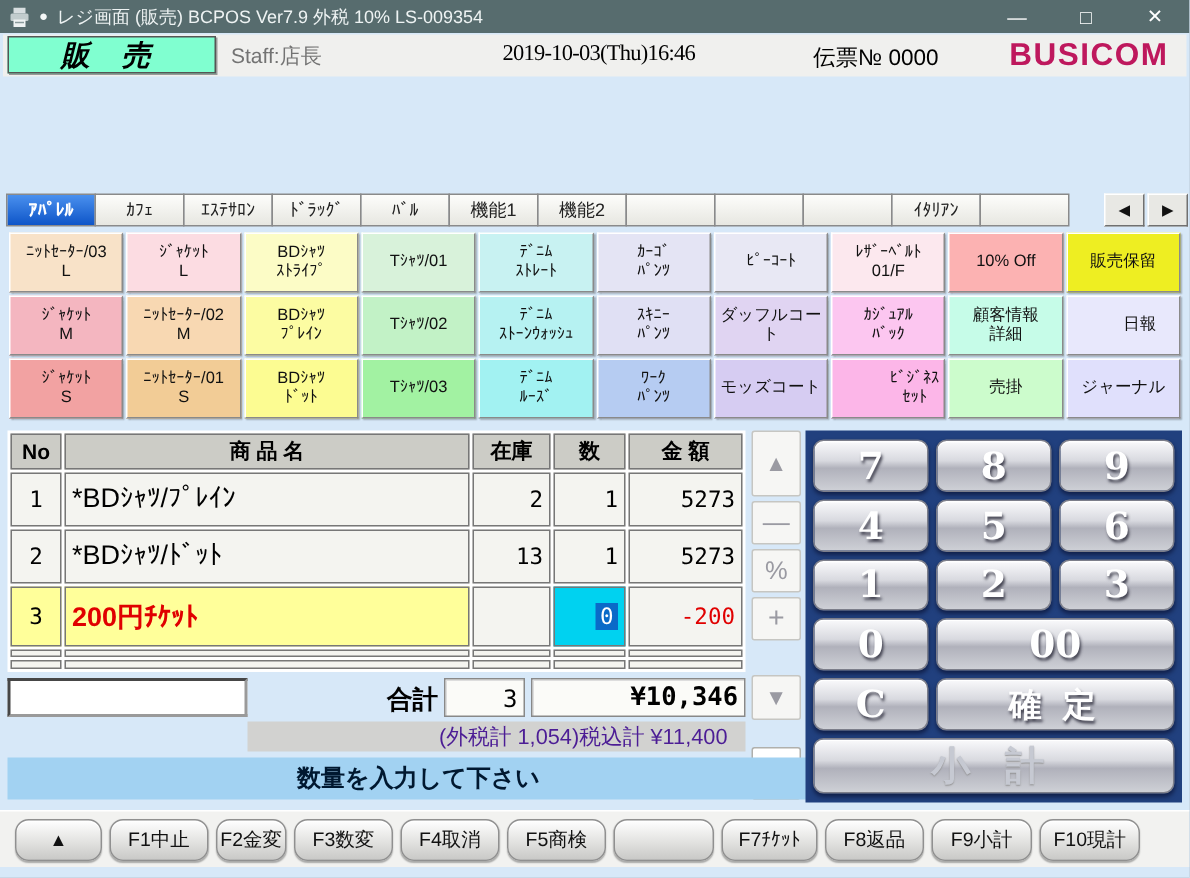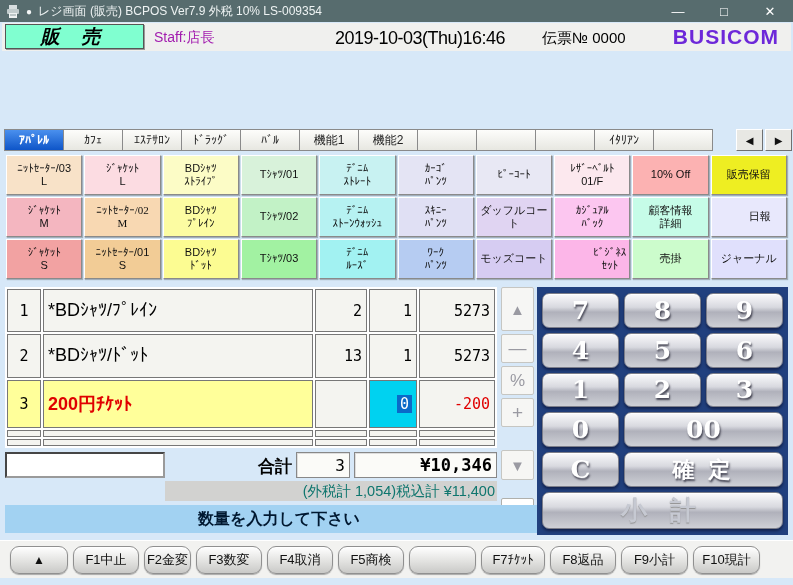--- a/index.html
+++ b/index.html
@@ -14,25 +14,25 @@
   .titlebar .dot { font-size:10px; color:#f4f7f7; }
   .win-controls { position:absolute; right:0; top:0; height:22px; display:flex; }
   .win-btn { width:46px; height:22px; display:flex; align-items:center; justify-content:center;
              color:#fff; font-size:13px; cursor:default; }
 
   
   .header { position:absolute; left:2px; top:23px; width:789px; height:28px; background:#f0f0ee; }
   .sale-badge { position:absolute; left:3px; top:1px; width:139px; height:25px; border:1px solid #555;
                 box-shadow:1px 1px 0 #999; display:flex; align-items:center; justify-content:center;
                 font-size:19px; font-weight:bold; font-style:italic; letter-spacing:8px; color:#000; }
-  .staff { position:absolute; left:152px; top:6px; font-size:14px; color:#a21caf; }
-  .datetime { position:absolute; left:333px; top:5px; font-size:18px; letter-spacing:-0.5px;
-              font-family:Liberation Sans, sans-serif; color:#000; }
+  .staff { position:absolute; left:152px; top:6px; font-size:14px; color:#737373; }
+  .datetime { position:absolute; left:333px; top:5px; font-size:15px; letter-spacing:-0.5px;
+              font-family:Liberation Serif, serif; color:#000; }
   .slip { position:absolute; left:540px; top:6px; font-size:15px; color:#000; }
-  .brand { position:absolute; right:12px; top:2px; font-size:21px; font-weight:bold; color:#6d28d9; letter-spacing:1px;text-align:right; }
+  .brand { position:absolute; right:12px; top:2px; font-size:21px; font-weight:bold; color:#be185d; letter-spacing:1px;text-align:right; }
 
   
   .tabs { position:absolute; left:5px; top:129px; height:38px; display:flex; }
   .tab { width:60px; height:22px; margin-left:-1px; background:linear-gradient(#fdfdfb,#e7e7e1);
          border:1px solid #8a8a8a; display:flex; align-items:center; justify-content:center;
          font-size:12px; color:#222; }
   .tab.selected { background:linear-gradient(#4a90ee,#0e55c8); color:#fff; font-weight:bold; z-index:2; }
   .tab-scroll { position:absolute; top:129px; width:27px; height:22px; background:#e8e8e4;
                 border:1px solid; border-color:#ffffff #707070 #707070 #ffffff;
                 display:flex; align-items:center; justify-content:center; font-size:10px; color:#111; }
@@ -73,21 +73,21 @@
   .barcode-input { position:absolute; left:5px; top:452px; width:160px; height:26px;
                    border:2px inset #9a9a9a; background:#fff; font-size:14px; padding:0 4px; }
   .total-label { position:absolute; left:236px; top:455px; width:56px; text-align:right;
                  font-size:17px; font-weight:bold; color:#000; }
   .tot-box { position:absolute; top:452px; height:26px; background:#fbfbf8; border:1px solid #888;
              box-shadow:inset 1px 1px 0 #ddd; display:flex; align-items:center; justify-content:flex-end;
              padding-right:4px; font-family:"DejaVu Sans Mono","Liberation Mono",monospace; color:#000; }
   #tot-qty { left:296px; width:54px; font-size:16px; }
   #tot-amt { left:354px; width:143px; font-size:17px; font-weight:bold; }
   .tax-bar { position:absolute; left:165px; top:481px; width:332px; height:20px; background:#d2d2d0;
-             display:flex; align-items:center; justify-content:flex-end; font-size:14.5px; color:#0f766e; padding-right:2px; }
+             display:flex; align-items:center; justify-content:flex-end; font-size:14.5px; color:#4c1d95; padding-right:12px; }
   .message-bar { position:absolute; left:5px; top:505px; width:548px; height:28px;
                  display:flex; align-items:center; justify-content:center;
                  font-size:16px; font-weight:bold; color:#001830; }
 
   
   .numpad { position:absolute; left:537px; top:287px; width:251px; height:248px; padding:6px 5px;
             display:grid; grid-template-columns:repeat(3,1fr); grid-template-rows:repeat(6,1fr); gap:5px; }
   .nkey { border-radius:7px; border:1px solid #7c7e8a; color:#fff; font-size:25px; font-weight:bold;
           font-family:"DejaVu Serif","Liberation Serif",serif;
           background:linear-gradient(180deg,#fafafc 0%,#d8d9df 40%,#b0b1bb 55%,#ced0d6 100%);
@@ -169,21 +169,21 @@
 ｽﾄﾚｰﾄ</button>
     <button class="pbtn" style="background-color: rgb(228, 228, 244);">ｶｰｺﾞ
 ﾊﾟﾝﾂ</button>
     <button class="pbtn" style="background-color: rgb(232, 232, 244);">ﾋﾟｰｺｰﾄ</button>
     <button class="pbtn" style="background-color: rgb(252, 232, 238);">ﾚｻﾞｰﾍﾞﾙﾄ
 01/F</button>
     <button class="pbtn" style="background-color: rgb(252, 178, 178);">10% Off</button>
     <button class="pbtn" style="background-color: rgb(238, 238, 34);">販売保留</button>
     <button class="pbtn" style="background-color: rgb(244, 182, 192);">ｼﾞｬｹｯﾄ
 M</button>
-    <button class="pbtn" style="background-color: rgb(248, 216, 178); font-family: Liberation Serif, serif;">ﾆｯﾄｾｰﾀｰ/02
+    <button class="pbtn" style="background-color: rgb(248, 216, 178);">ﾆｯﾄｾｰﾀｰ/02
 M</button>
     <button class="pbtn" style="background-color: rgb(252, 252, 162);">BDｼｬﾂ
 ﾌﾟﾚｲﾝ</button>
     <button class="pbtn" style="background-color: rgb(194, 242, 198);">Tｼｬﾂ/02</button>
     <button class="pbtn" style="background-color: rgb(182, 242, 242);">ﾃﾞﾆﾑ
 ｽﾄｰﾝｳｫｯｼｭ</button>
     <button class="pbtn" style="background-color: rgb(224, 224, 244);">ｽｷﾆｰ
 ﾊﾟﾝﾂ</button>
     <button class="pbtn" style="background-color: rgb(224, 212, 242);">ダッフルコート</button>
     <button class="pbtn" style="background-color: rgb(252, 198, 240);">ｶｼﾞｭｱﾙ
@@ -211,20 +211,27 @@
 
   <table class="sales-table">
     <colgroup>
         <col style="width:34px">
         <col style="width:270px">
         <col style="width:52px">
         <col style="width:48px">
         <col style="width:76px">
       </colgroup>
     <tbody>
+        <tr>
+      <th>No</th>
+      <th>商 品 名</th>
+      <th>在庫</th>
+      <th>数</th>
+      <th>金 額</th>
+    </tr>
     <tr>
       <td class="ctr">1</td>
       <td>*BDｼｬﾂ/ﾌﾟﾚｲﾝ</td>
       <td class="num">2</td>
       <td class="num">1</td>
       <td class="num">5273</td>
     </tr>
     <tr>
       <td class="ctr">2</td>
       <td>*BDｼｬﾂ/ﾄﾞｯﾄ</td>

